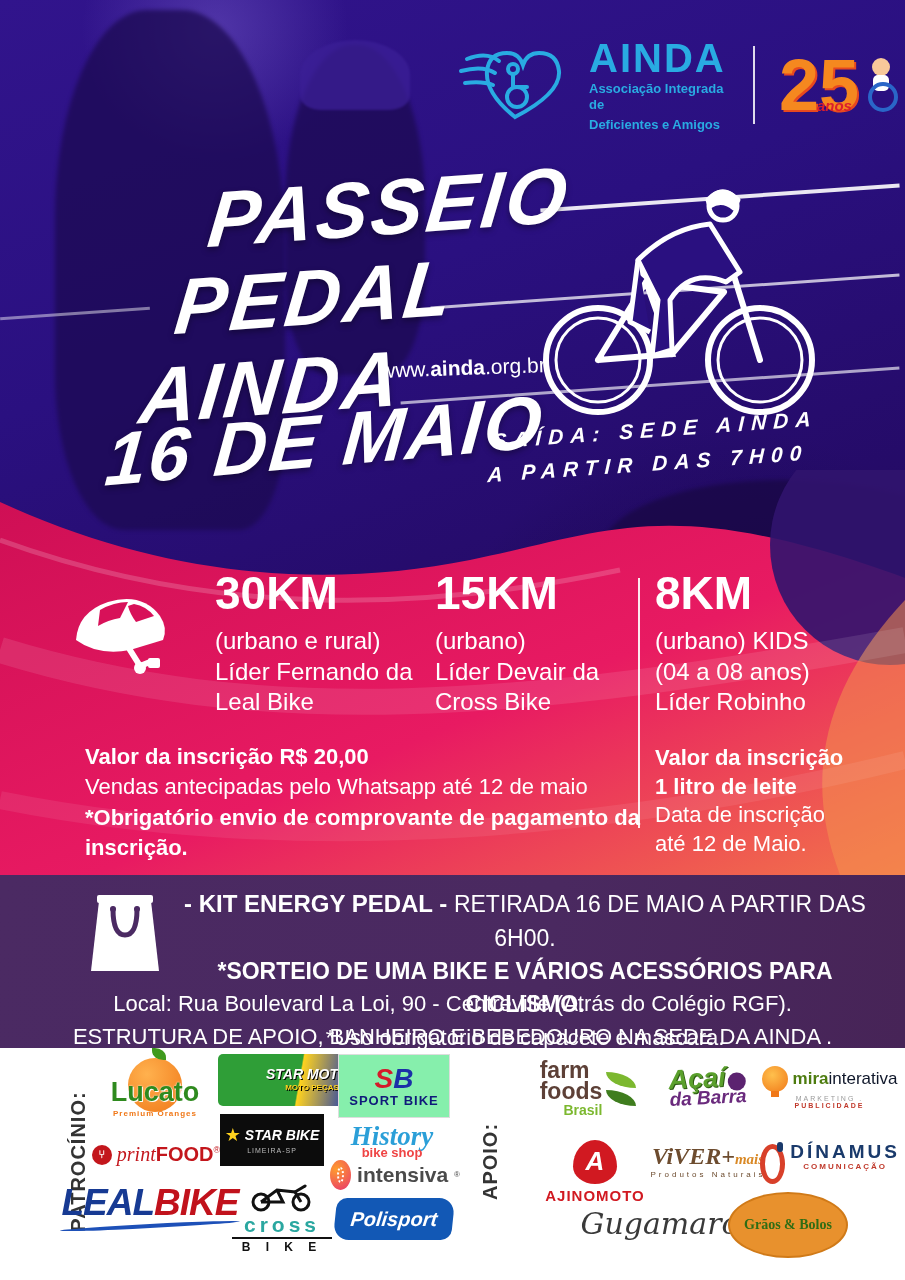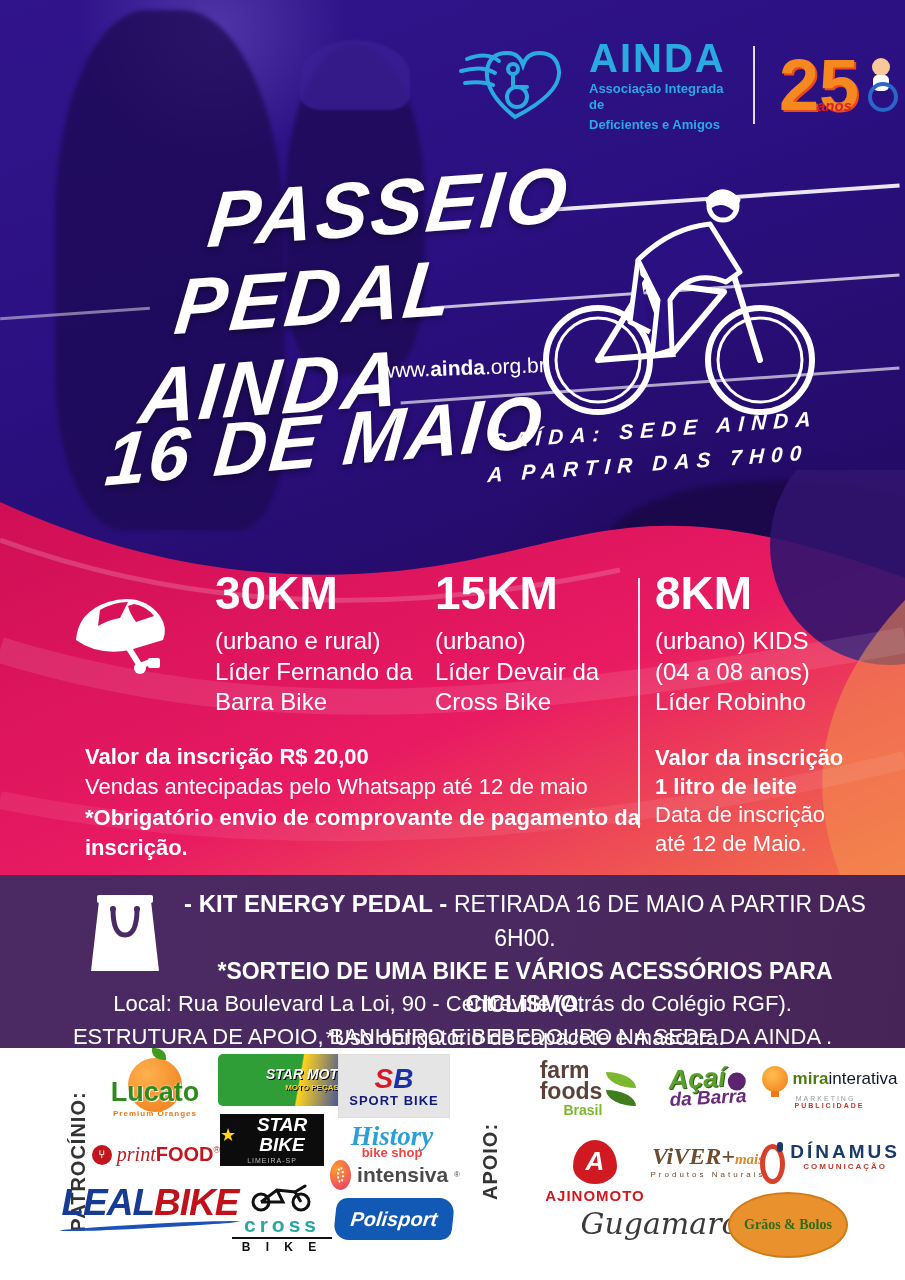--- a/index.html
+++ b/index.html
@@ -91,35 +91,35 @@
   .lucato .fruit{width:54px;height:54px;border-radius:50%;background:radial-gradient(circle at 35% 30%,#ffb14e,#f07818);margin:0 auto -34px auto;position:relative;}
   .lucato .fruit:before{content:"";position:absolute;left:24px;top:-10px;width:14px;height:12px;background:#3f9a1e;border-radius:0 80% 0 80%;}
   .lucato .name{position:relative;color:#2e8a1e;font-weight:bold;font-size:27px;text-shadow:0 0 2px #fff,1px 1px 0 #fff;}
   .lucato .tag{color:#f07818;font-size:8px;font-weight:bold;margin-top:4px;letter-spacing:1px;}
 
   .starmotos{left:218px;top:6px;width:104px;height:52px;border-radius:5px;
     background:linear-gradient(100deg,#2f9e37 55%,#ffd21e 56%,#1c3bb3 90%);display:flex;flex-direction:column;justify-content:center;padding-left:42px;}
   .starmotos .n{color:#fff;font-weight:bold;font-style:italic;font-size:14px;text-shadow:1px 1px 0 #000;}
   .starmotos .s{color:#ffd21e;font-weight:bold;font-size:8px;text-shadow:1px 1px 0 #000;margin-top:2px;}
 
-  .sportbike{left:338px;top:6px;width:110px;height:62px;background:#e5e5e5;border:1px solid #ddd;display:flex;flex-direction:column;align-items:center;justify-content:center;}
+  .sportbike{left:338px;top:6px;width:110px;height:62px;background:#86efac;border:1px solid #ddd;display:flex;flex-direction:column;align-items:center;justify-content:center;}
   .sportbike .mono{font-size:28px;font-weight:bold;font-style:italic;}
   .sportbike .mono .s{color:#d41a2a;} .sportbike .mono .b{color:#1a2fa8;}
   .sportbike .n{color:#101a7a;font-weight:bold;font-size:13px;letter-spacing:1px;}
 
   .printfood{left:86px;top:96px;width:140px;display:flex;align-items:center;gap:5px;justify-content:center;}
   .printfood .dot{width:20px;height:20px;border-radius:50%;background:#c3161c;color:#fff;font-size:11px;display:flex;align-items:center;justify-content:center;font-weight:bold;}
   .printfood .t{font-size:20px;color:#c3161c;}
   .printfood .t .i{font-style:italic;font-family:"Liberation Serif",serif;}
   .printfood .t .b{font-weight:bold;} .printfood sup{font-size:9px;}
 
   .starbike{left:220px;top:66px;width:104px;height:52px;background:#0c0c0c;display:flex;flex-direction:column;align-items:center;justify-content:center;}
   .starbike .row{display:flex;align-items:center;gap:4px;}
   .starbike .star{color:#ffd21e;font-size:18px;}
-  .starbike .n{color:#fff;font-weight:bold;font-style:italic;font-size:19px;}
+  .starbike .n{color:#fff;font-weight:bold;font-style:italic;font-size:14px;}
   .starbike .s{color:#bbb;font-size:7px;letter-spacing:1px;margin-top:2px;}
 
   .history{left:332px;top:74px;width:120px;}
   .history .n{color:#2b9fd8;font-size:27px;font-weight:bold;font-style:italic;font-family:"Liberation Serif",serif;}
   .history .s{color:#ef4444;font-weight:bold;font-size:13px;margin-top:-4px;}
 
   .intensiva{left:330px;top:112px;width:130px;display:flex;align-items:center;gap:6px;justify-content:center;}
   .intensiva .brain{width:30px;height:30px;border-radius:50%;background:radial-gradient(circle at 30% 30%,#ff9d2e,#e8336e);position:relative;}
   .intensiva .brain:before{content:"";position:absolute;inset:7px;border:2px dotted #fff;border-radius:50%;}
   .intensiva .n{color:#4a4a4a;font-weight:bold;font-size:21px;}
@@ -280,21 +280,21 @@
         <path d="M60 62 L70 78 M70 78 L80 74" stroke="#fff" stroke-width="6" fill="none" stroke-linecap="round"></path>
         <circle cx="70" cy="80" r="6" fill="#fff"></circle>
         <rect x="78" y="70" width="12" height="10" rx="2" fill="#fff"></rect>
       </svg>
     </div>
 
     <div class="routes">
       <div class="route r0">
         <div class="route-distance">30KM</div>
         <div class="route-type">(urbano e rural)</div>
-        <div class="route-leader">Líder Fernando da Barra Bike</div>
+        <div class="route-leader">Líder Fernando da Leal Bike</div>
       </div>
       <div class="route r1">
         <div class="route-distance">15KM</div>
         <div class="route-type">(urbano)</div>
         <div class="route-leader">Líder Devair da Cross Bike</div>
       </div>
       <div class="route-divider"></div>
       <div class="route r2">
         <div class="route-distance">8KM</div>
         <div class="route-type">(urbano) KIDS</div>

